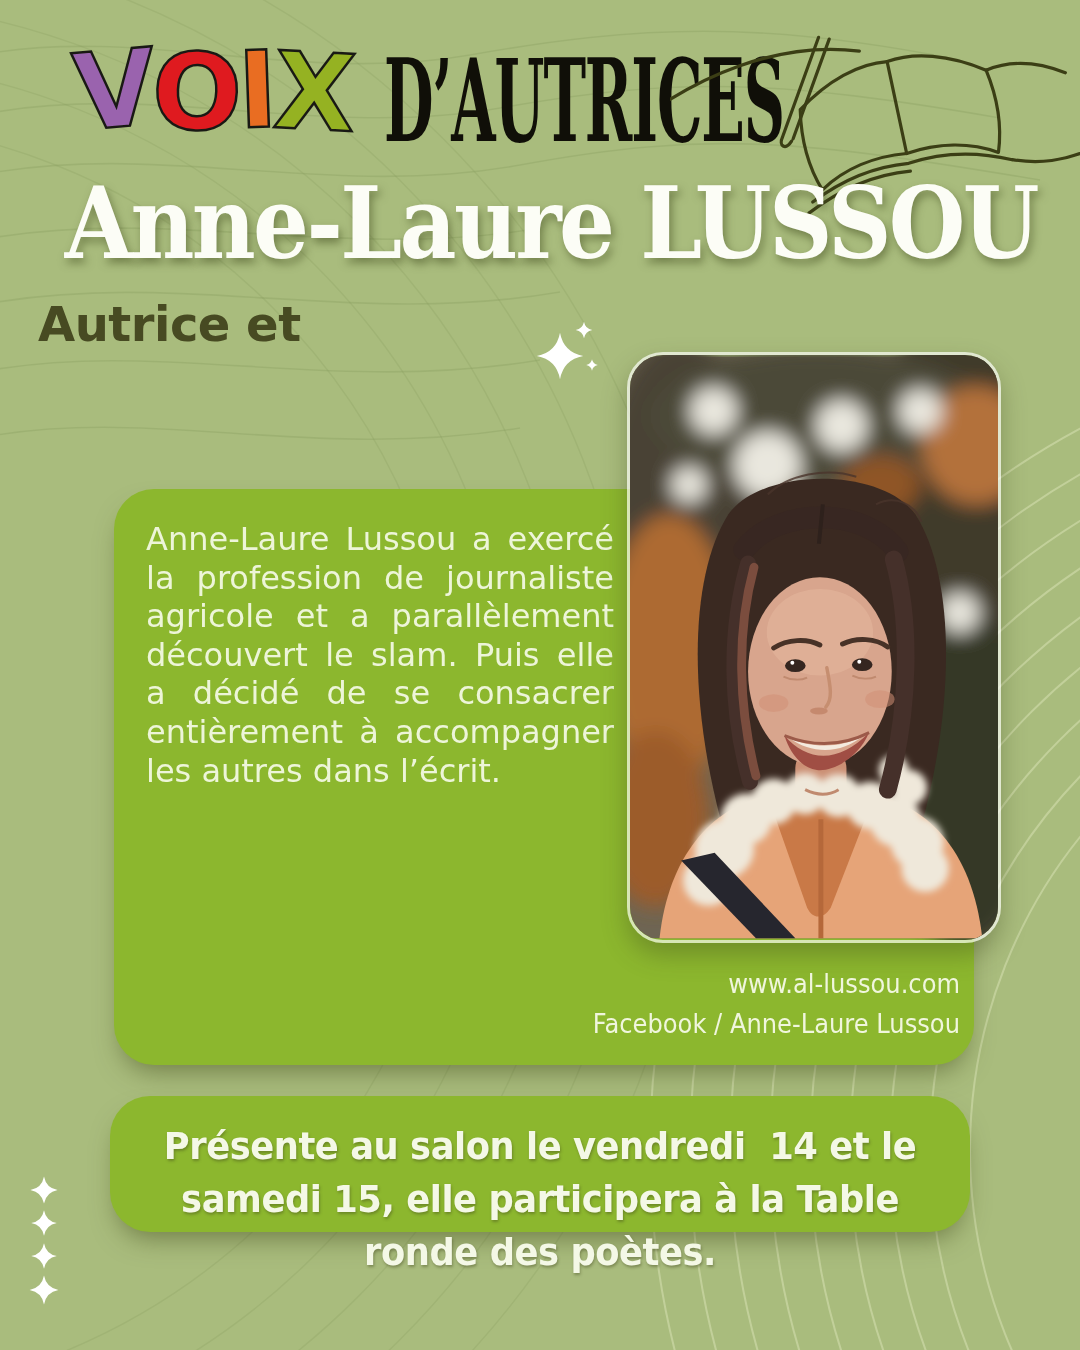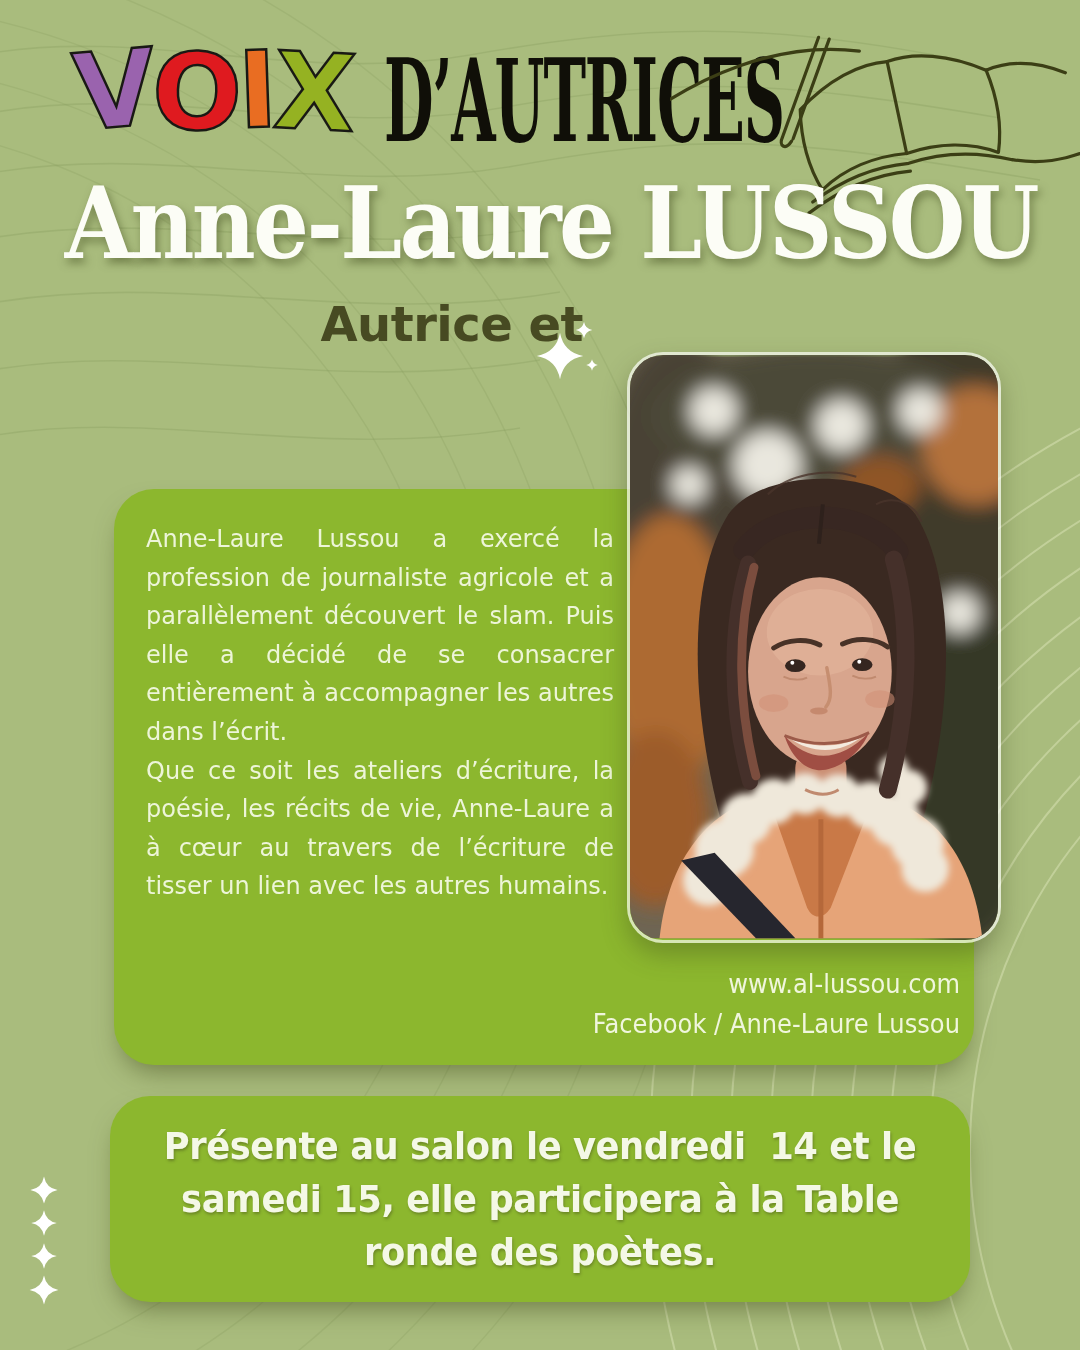--- a/index.html
+++ b/index.html
@@ -42,35 +42,35 @@
     left:0;top:168px;width:1080px;text-align:center;
     font-family:"DejaVu Serif","Liberation Serif",serif;
     font-size:100px;font-weight:bold;color:#fcfdf6;line-height:1.1;
     letter-spacing:-3px;white-space:nowrap;
     transform:scaleX(0.88);transform-origin:center;
     text-shadow:3px 5px 9px rgba(70,80,35,.55);
   }
 
   
   #role-subtitle{
-    left:38px;top:294px;width:545px;text-align:right;
+    left:38px;top:294px;width:545px;text-align:left;
     font-size:48px;font-weight:bold;color:#474a22;
     line-height:60px;letter-spacing:-.5px;
   }
   #subtitle-sparkles{left:518px;top:312px;width:100px;height:95px;}
 
   
   #bio-panel{
     left:114px;top:489px;width:860px;height:576px;
     background:#8cb72e;border-radius:40px;
     box-shadow:0 14px 26px -8px rgba(65,75,28,.55);
   }
   #bio-text{
     left:146px;top:520px;width:468px;
-    color:#edf5d8;font-size:24px;line-height:38.6px;
+    color:#edf5d8;font-size:32px;line-height:38.6px;
     text-align:justify;
   }
   .bio-p{margin:0;}
 
   
   #portrait-photo{
     left:627px;top:352px;width:374px;height:591px;
     border-radius:36px;overflow:hidden;
     border:3px solid rgba(255,255,255,.65);
     box-shadow:0 12px 24px rgba(60,70,30,.35);
@@ -80,21 +80,21 @@
 
   
   #contact-links{
     right:120px;top:964px;width:430px;text-align:right;
     color:#f0f6dd;font-size:26px;line-height:40px;
     transform:scaleX(.93);transform-origin:right;
   }
 
   
   #event-panel{
-    left:110px;top:1096px;width:860px;height:206px;
+    left:110px;top:1096px;width:860px;height:136px;
     background:#8cb72e;border-radius:40px;
     box-shadow:0 14px 26px -8px rgba(65,75,28,.55);
   }
   #event-text{
     position:absolute;left:0;top:24px;width:860px;text-align:center;
     color:#f4f8e6;font-size:38px;font-weight:bold;line-height:53px;
     letter-spacing:-.5px;
     transform:scaleX(.93);transform-origin:center;
     text-shadow:1px 2px 3px rgba(60,65,25,.4);
   }
@@ -164,21 +164,20 @@
     <path id="star4" d="M0,-16 Q2.5,-2.5 16,0 Q2.5,2.5 0,16 Q-2.5,2.5 -16,0 Q-2.5,-2.5 0,-16 Z" fill="#ffffff"></path>
   </defs>
   <use href="#star4" transform="translate(42,44) scale(1.45)"></use>
   <use href="#star4" transform="translate(66,18) scale(0.52)"></use>
   <use href="#star4" transform="translate(74,53) scale(0.36)"></use>
 </svg>
 
 <div id="bio-panel" class="abs"></div>
 <div id="bio-text" class="abs">
     <p class="bio-p">Anne-Laure Lussou a exercé la profession de journaliste agricole et a parallèlement découvert le slam. Puis elle a décidé de se consacrer entièrement à accompagner les autres dans l’écrit.</p>
-    <p class="bio-p">Que ce soit les ateliers d’écriture, la poésie, les récits de vie, Anne-Laure a à cœur au travers de l’écriture de tisser un lien avec les autres humains.</p>
   </div>
 
 <div id="portrait-photo" class="abs">
   <svg viewBox="0 0 374 591" xmlns="http://www.w3.org/2000/svg" aria-hidden="true">
     <defs>
       <filter id="blur8" x="-40%" y="-40%" width="180%" height="180%">
           <feGaussianBlur stdDeviation="10"></feGaussianBlur>
         </filter>
       <filter id="blur4" x="-40%" y="-40%" width="180%" height="180%">
           <feGaussianBlur stdDeviation="4"></feGaussianBlur>

